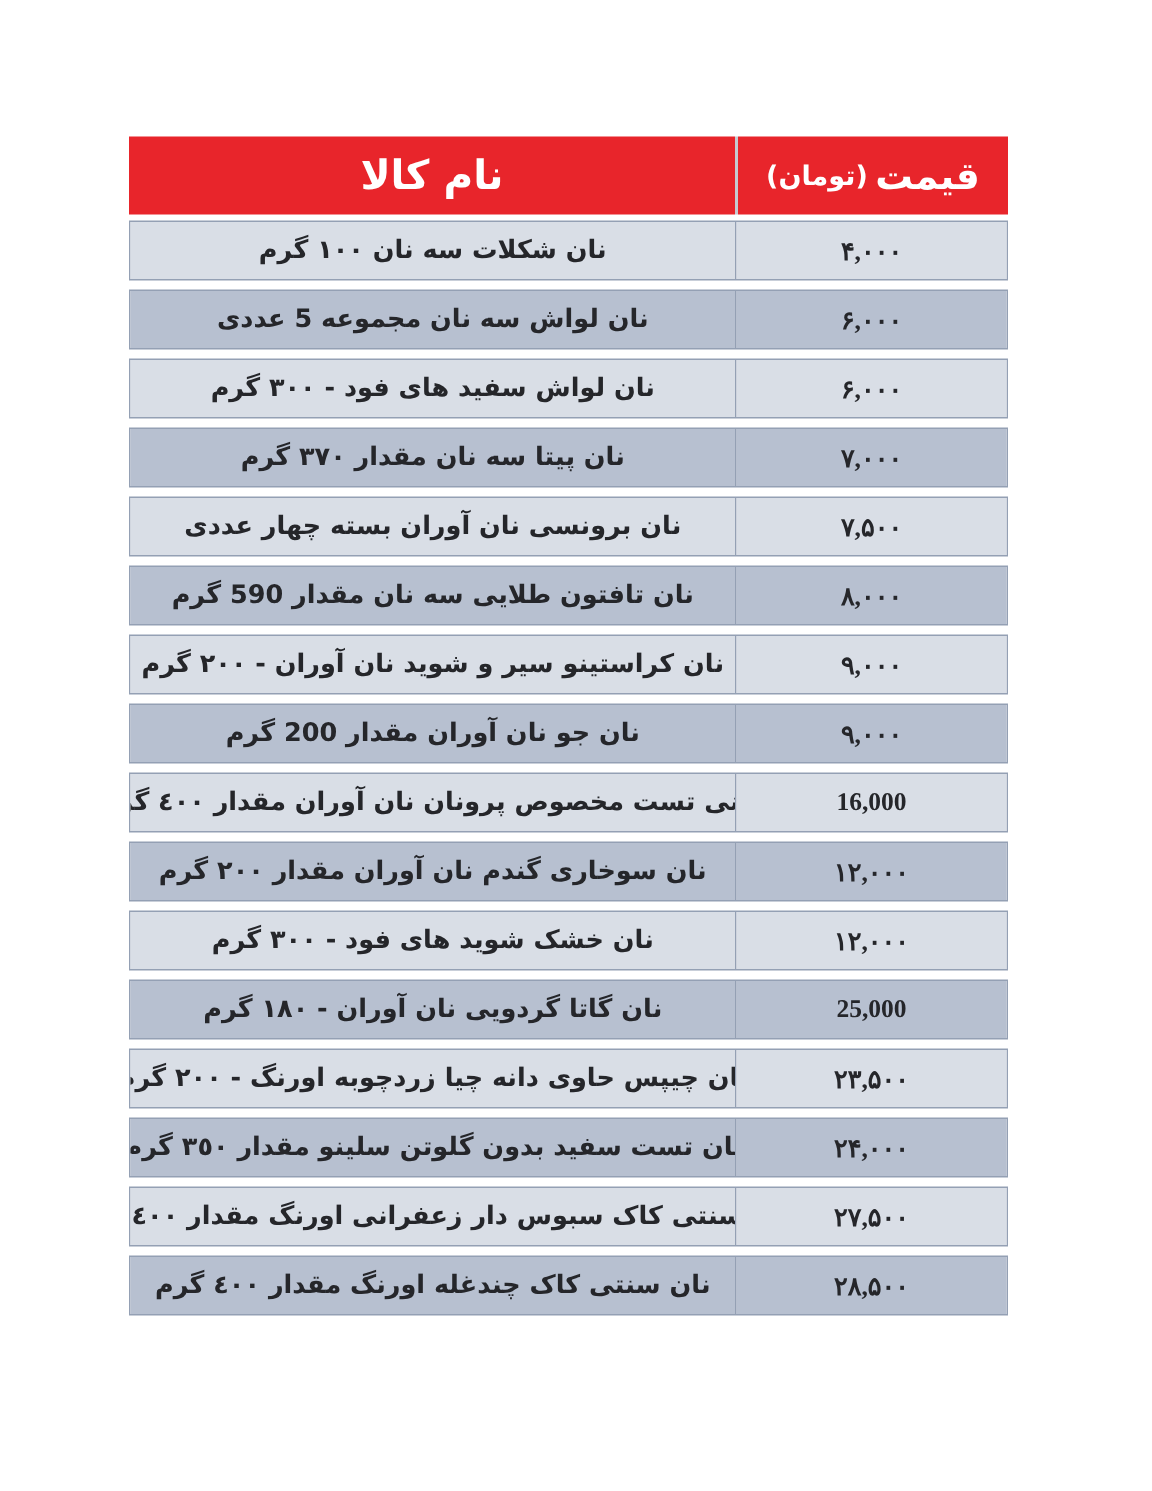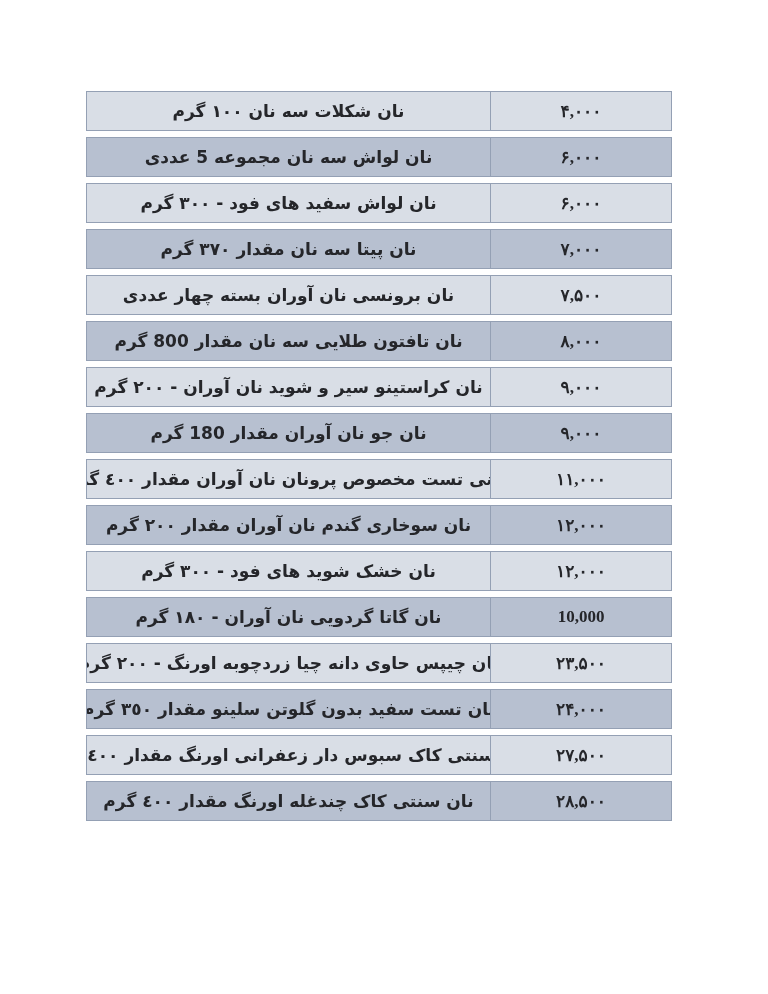--- a/index.html
+++ b/index.html
@@ -84,20 +84,28 @@
   }
   .row.light .cell { background: var(--row-light, #d9dee6); }
   .row.dark  .cell { background: var(--row-dark, #b7c0d0); }
 </style>
 </head>
 <body style="background: rgb(255, 255, 255);">
 
 <div class="page">
   <div class="price-table">
 
+    <div class="thead">
+      <div class="hcell hname" dir="rtl">نام کالا</div>
+      <div class="hdivider"></div>
+      <div class="hcell hprice" dir="rtl">
+        <span>قیمت</span>
+        <span class="unit">(تومان)</span>
+      </div>
+    </div>
 
     <div id="table-body">
   <div class="row light">
     <div class="cell name" dir="rtl">نان شکلات سه نان ۱۰۰ گرم</div>
     <div class="cell price" dir="rtl">۴,۰۰۰</div>
   </div>
 
   <div class="row dark">
     <div class="cell name" dir="rtl">نان لواش سه نان مجموعه 5 عددی</div>
     <div class="cell price" dir="rtl">۶,۰۰۰</div>
@@ -112,52 +120,52 @@
     <div class="cell name" dir="rtl">نان پیتا سه نان مقدار ۳۷۰ گرم</div>
     <div class="cell price" dir="rtl">۷,۰۰۰</div>
   </div>
 
   <div class="row light">
     <div class="cell name" dir="rtl">نان برونسی نان آوران بسته چهار عددی</div>
     <div class="cell price" dir="rtl">۷,۵۰۰</div>
   </div>
 
   <div class="row dark">
-    <div class="cell name" dir="rtl">نان تافتون طلایی سه نان مقدار 800 گرم</div>
+    <div class="cell name" dir="rtl">نان تافتون طلایی سه نان مقدار 590 گرم</div>
     <div class="cell price" dir="rtl">۸,۰۰۰</div>
   </div>
 
   <div class="row light">
     <div class="cell name" dir="rtl">نان کراستینو سیر و شوید نان آوران - ۲۰۰ گرم</div>
     <div class="cell price" dir="rtl">۹,۰۰۰</div>
   </div>
 
   <div class="row dark">
-    <div class="cell name" dir="rtl">نان جو نان آوران مقدار 180 گرم</div>
+    <div class="cell name" dir="rtl">نان جو نان آوران مقدار 200 گرم</div>
     <div class="cell price" dir="rtl">۹,۰۰۰</div>
   </div>
 
   <div class="row light">
     <div class="cell name" dir="rtl">مینی تست مخصوص پرونان نان آوران مقدار ٤٠٠ گرم</div>
-    <div class="cell price" dir="rtl">۱۱,۰۰۰</div>
+    <div class="cell price" dir="rtl">16,000</div>
   </div>
 
   <div class="row dark">
     <div class="cell name" dir="rtl">نان سوخاری گندم نان آوران مقدار ۲۰۰ گرم</div>
     <div class="cell price" dir="rtl">۱۲,۰۰۰</div>
   </div>
 
   <div class="row light">
     <div class="cell name" dir="rtl">نان خشک شوید های فود - ۳۰۰ گرم</div>
     <div class="cell price" dir="rtl">۱۲,۰۰۰</div>
   </div>
 
   <div class="row dark">
     <div class="cell name" dir="rtl">نان گاتا گردویی نان آوران - ۱۸۰ گرم</div>
-    <div class="cell price" dir="rtl">10,000</div>
+    <div class="cell price" dir="rtl">25,000</div>
   </div>
 
   <div class="row light">
     <div class="cell name" dir="rtl">نان چیپس حاوی دانه چیا زردچوبه اورنگ - ۲۰۰ گرم</div>
     <div class="cell price" dir="rtl">۲۳,۵۰۰</div>
   </div>
 
   <div class="row dark">
     <div class="cell name" dir="rtl">نان تست سفید بدون گلوتن سلینو مقدار ٣٥٠ گرم</div>
     <div class="cell price" dir="rtl">۲۴,۰۰۰</div>

